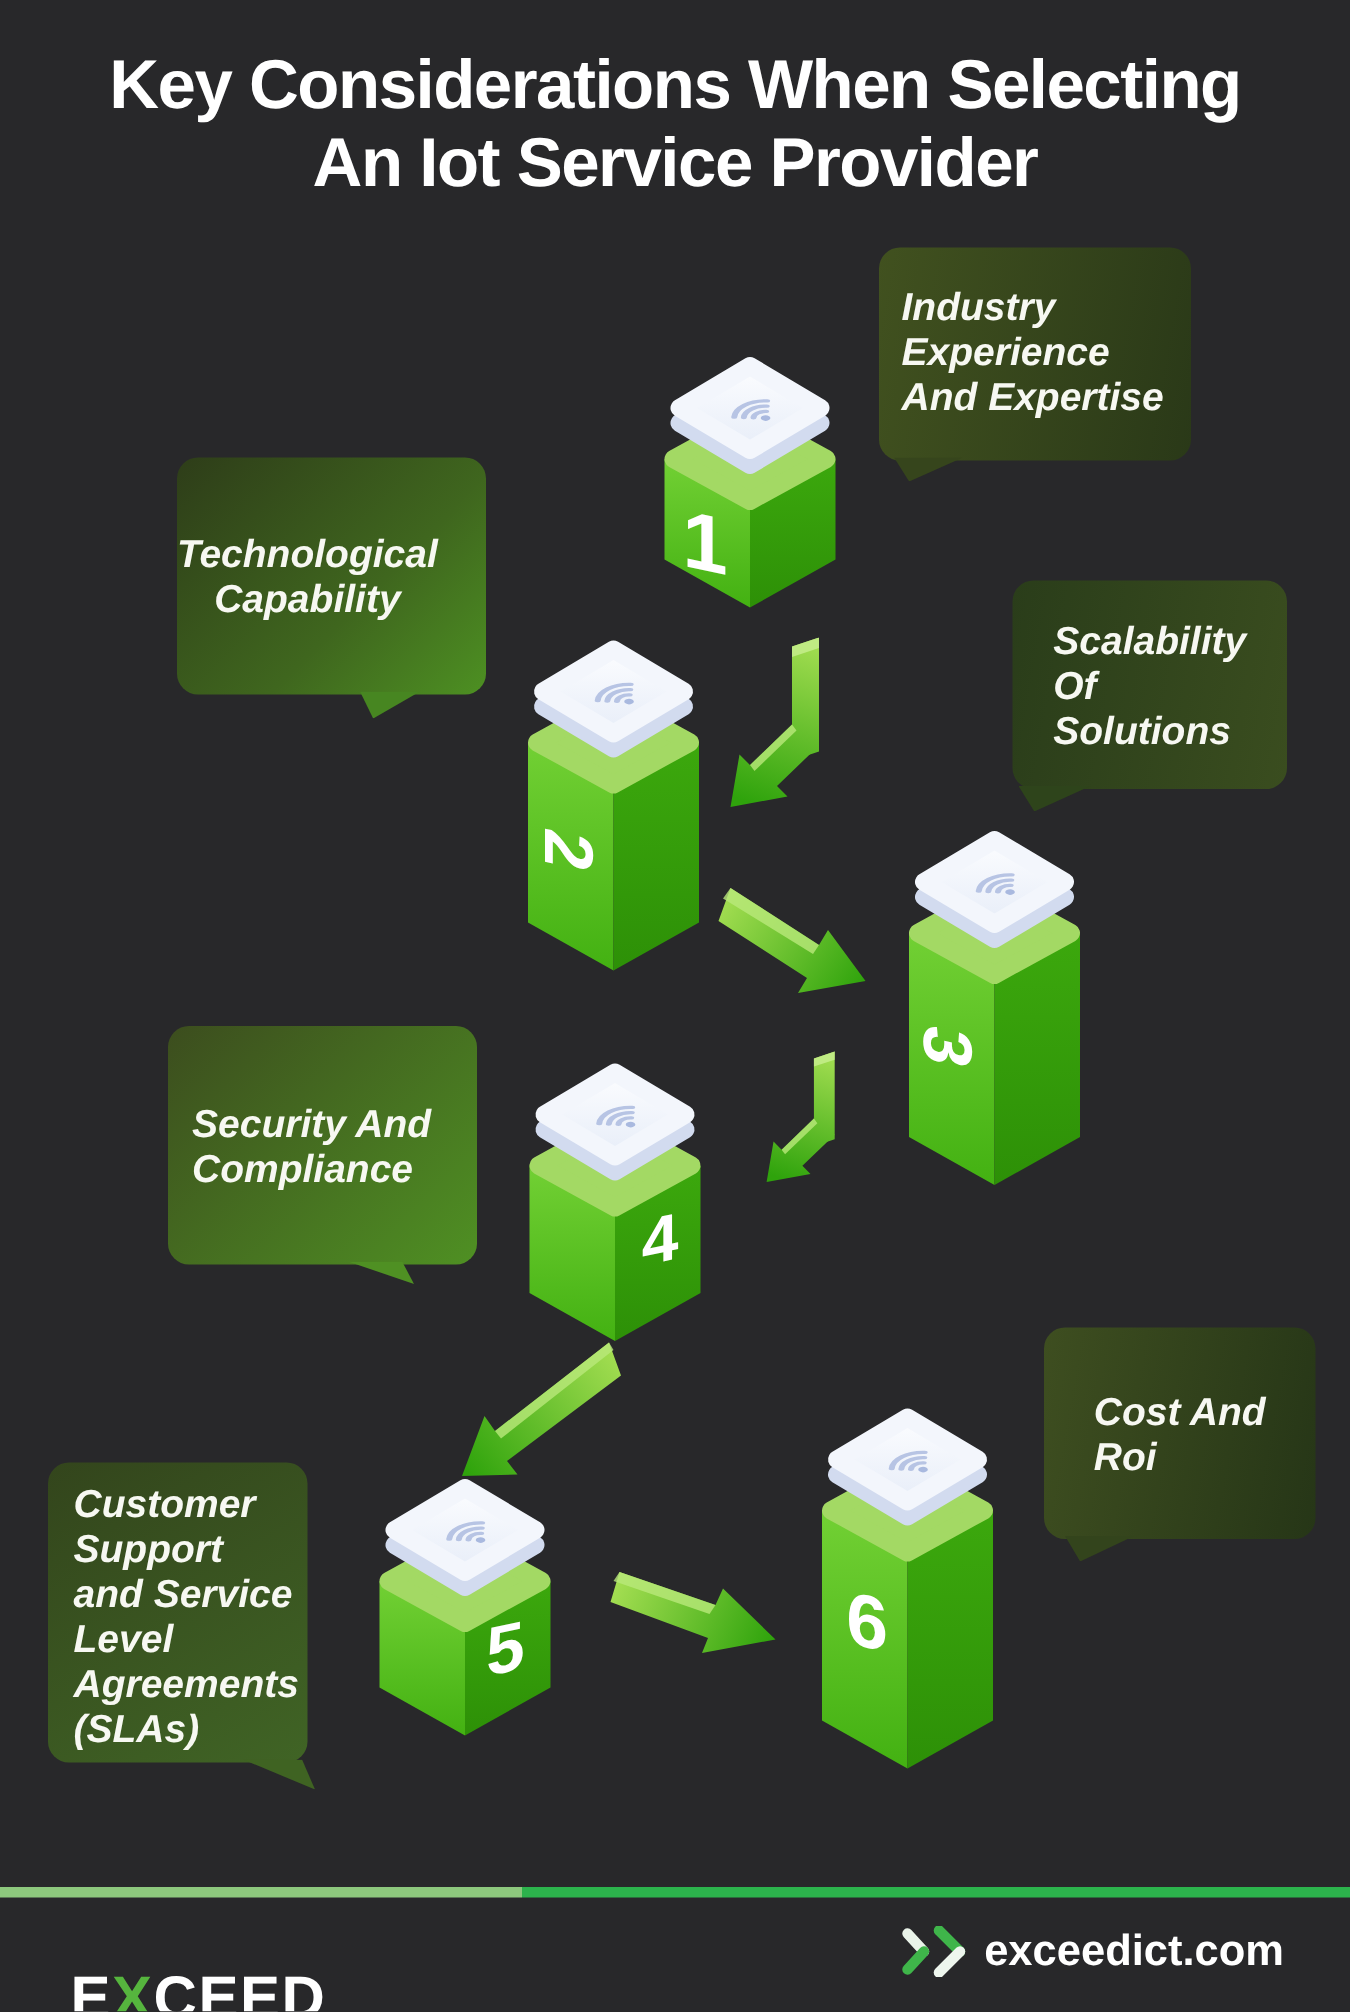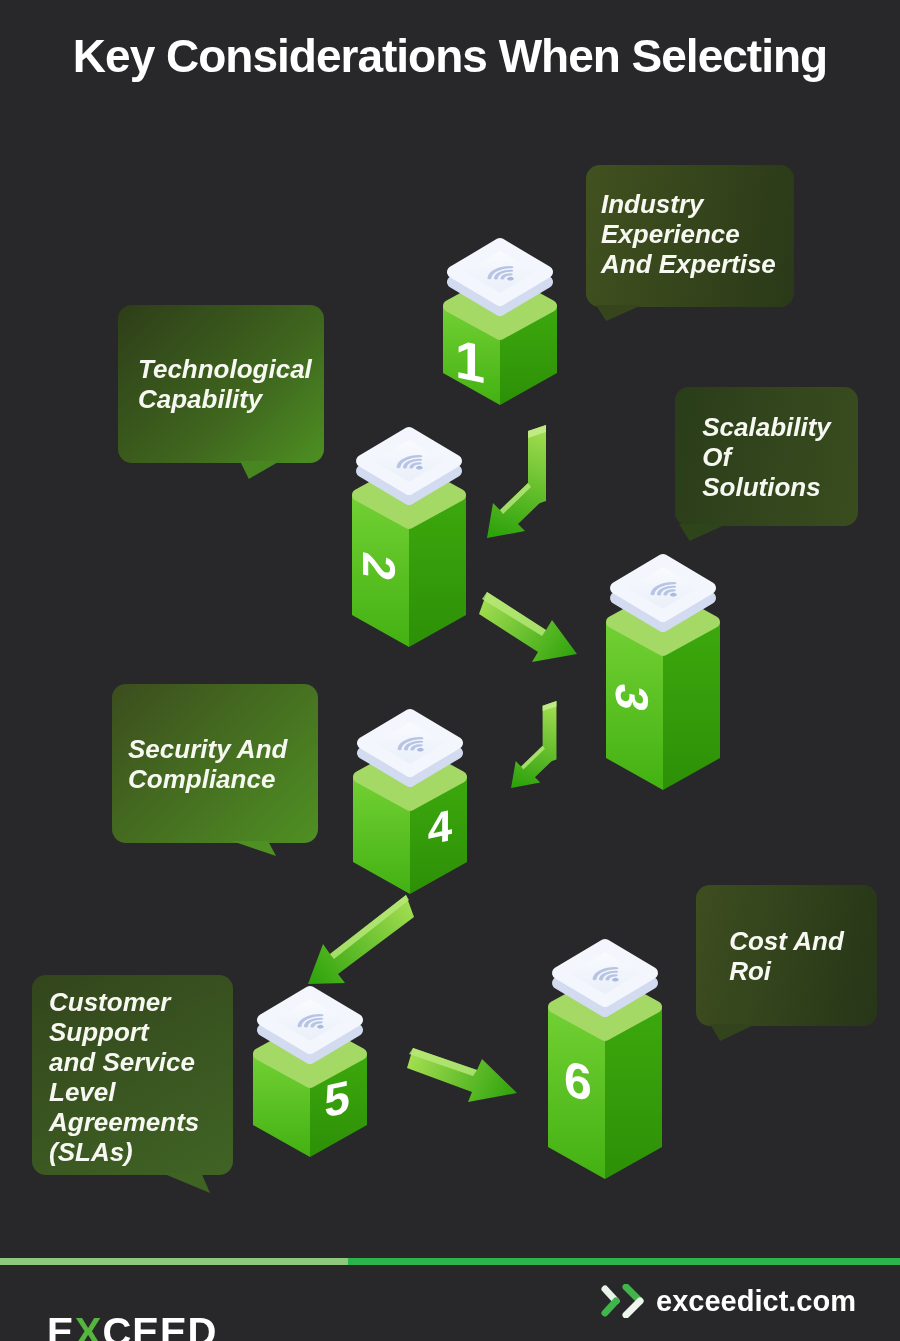--- a/index.html
+++ b/index.html
@@ -14,28 +14,28 @@
   .bubble .label{white-space:pre-line;margin:auto 0;}
   .bubble.center{justify-content:center;}
   .bubble.center .label{margin:auto;}
   .tail{position:absolute;}
   .tail.left{clip-path:polygon(22% 100%,0 0,100% 0);}
   .tail.right{clip-path:polygon(100% 100%,0 0,82% 0);}
   #bubble-1{left:586px;top:165px;width:208px;height:142px;background:linear-gradient(100deg,#41511f,#2a3918);}
   #bubble-1 .label{margin-top:24px;margin-left:15px;}
   #bubble-1 .tail{left:10px;bottom:-14px;width:46px;height:16px;background:#36451c;}
   #bubble-2{left:118px;top:305px;width:206px;height:158px;background:linear-gradient(135deg,#2e3d19,#3f661e 60%,#4d9022);}
-  #bubble-2 .label{margin-left:20px;}
+  #bubble-2 .label{margin-left:0;text-align:center;}
   #bubble-2 .tail{left:122px;bottom:-16px;width:40px;height:18px;background:#478621;}
   #bubble-3{left:675px;top:387px;width:183px;height:139px;background:linear-gradient(100deg,#2a3d1a,#3a4d1f);}
   #bubble-3 .tail{left:4px;bottom:-15px;width:48px;height:17px;background:#2e441b;}
   #bubble-4{left:112px;top:684px;width:206px;height:159px;background:linear-gradient(135deg,#3c4d1e,#4f9023);}
   #bubble-4 .label{margin-left:16px;}
   #bubble-4 .tail{left:120px;bottom:-13px;width:44px;height:15px;background:#4f9023;}
-  #bubble-5{left:32px;top:975px;width:201px;height:200px;background:linear-gradient(150deg,#33451c,#406425);}
+  #bubble-5{left:32px;top:975px;width:173px;height:200px;background:linear-gradient(150deg,#33451c,#406425);}
   #bubble-5 .label{margin-top:12px;margin-left:17px;}
   #bubble-5 .tail{left:130px;bottom:-18px;width:48px;height:20px;background:#3f6322;}
   #bubble-6{left:696px;top:885px;width:181px;height:141px;background:linear-gradient(100deg,#3e4e20,#263617);}
   #bubble-6 .tail{left:14px;bottom:-15px;width:46px;height:17px;background:#33441c;}
   
   .pillar,.arrow{position:absolute;}
   .pillar text{font-family:"Liberation Sans",sans-serif;font-weight:bold;fill:#ffffff;}
   
   .footer-line{position:absolute;left:0;top:1258px;width:900px;height:7px;
                background:linear-gradient(90deg,#8dc87d 0 38.7%,#2cb34c 38.7% 100%);}
@@ -77,20 +77,21 @@
       </linearGradient>
       <linearGradient id="ag5" gradientUnits="userSpaceOnUse" x1="8" y1="20" x2="110" y2="64">
         <stop offset="0" stop-color="#a4de52"></stop>
           <stop offset="1" stop-color="#2fa30c"></stop>
       </linearGradient>
     </defs>
   </svg>
 
   <div class="title">
     <div>Key Considerations When Selecting</div>
+    <div>An Iot Service Provider</div>
   </div>
 
   <div class="bubble" id="bubble-1">
     <span class="label">Industry
 Experience
 And Expertise</span>
     <span class="tail left"></span>
   </div>
   <div class="bubble" id="bubble-2">
     <span class="label">Technological

